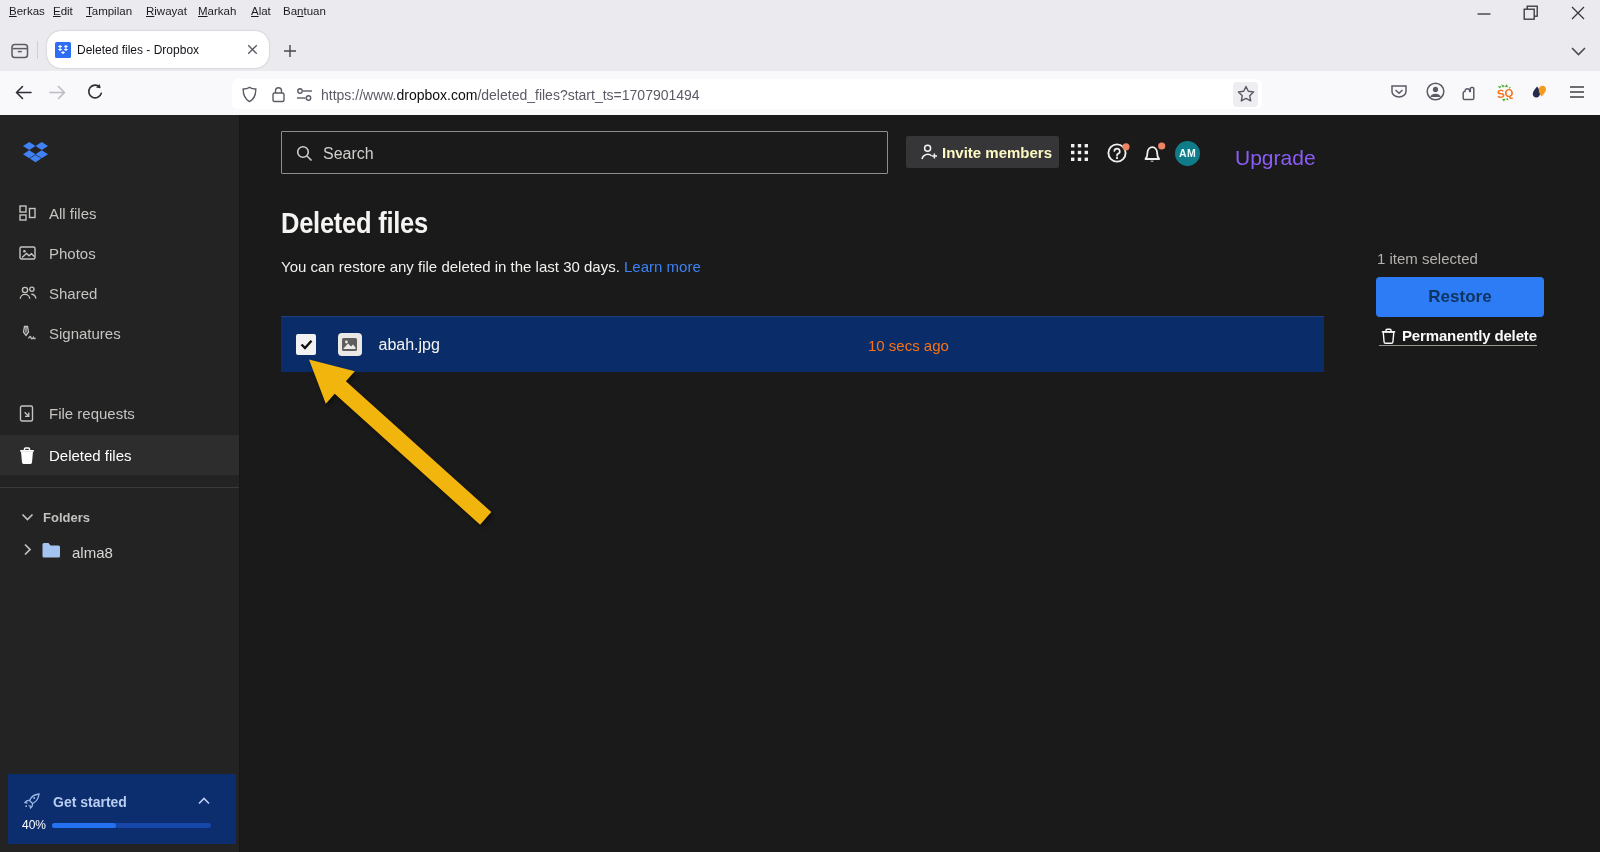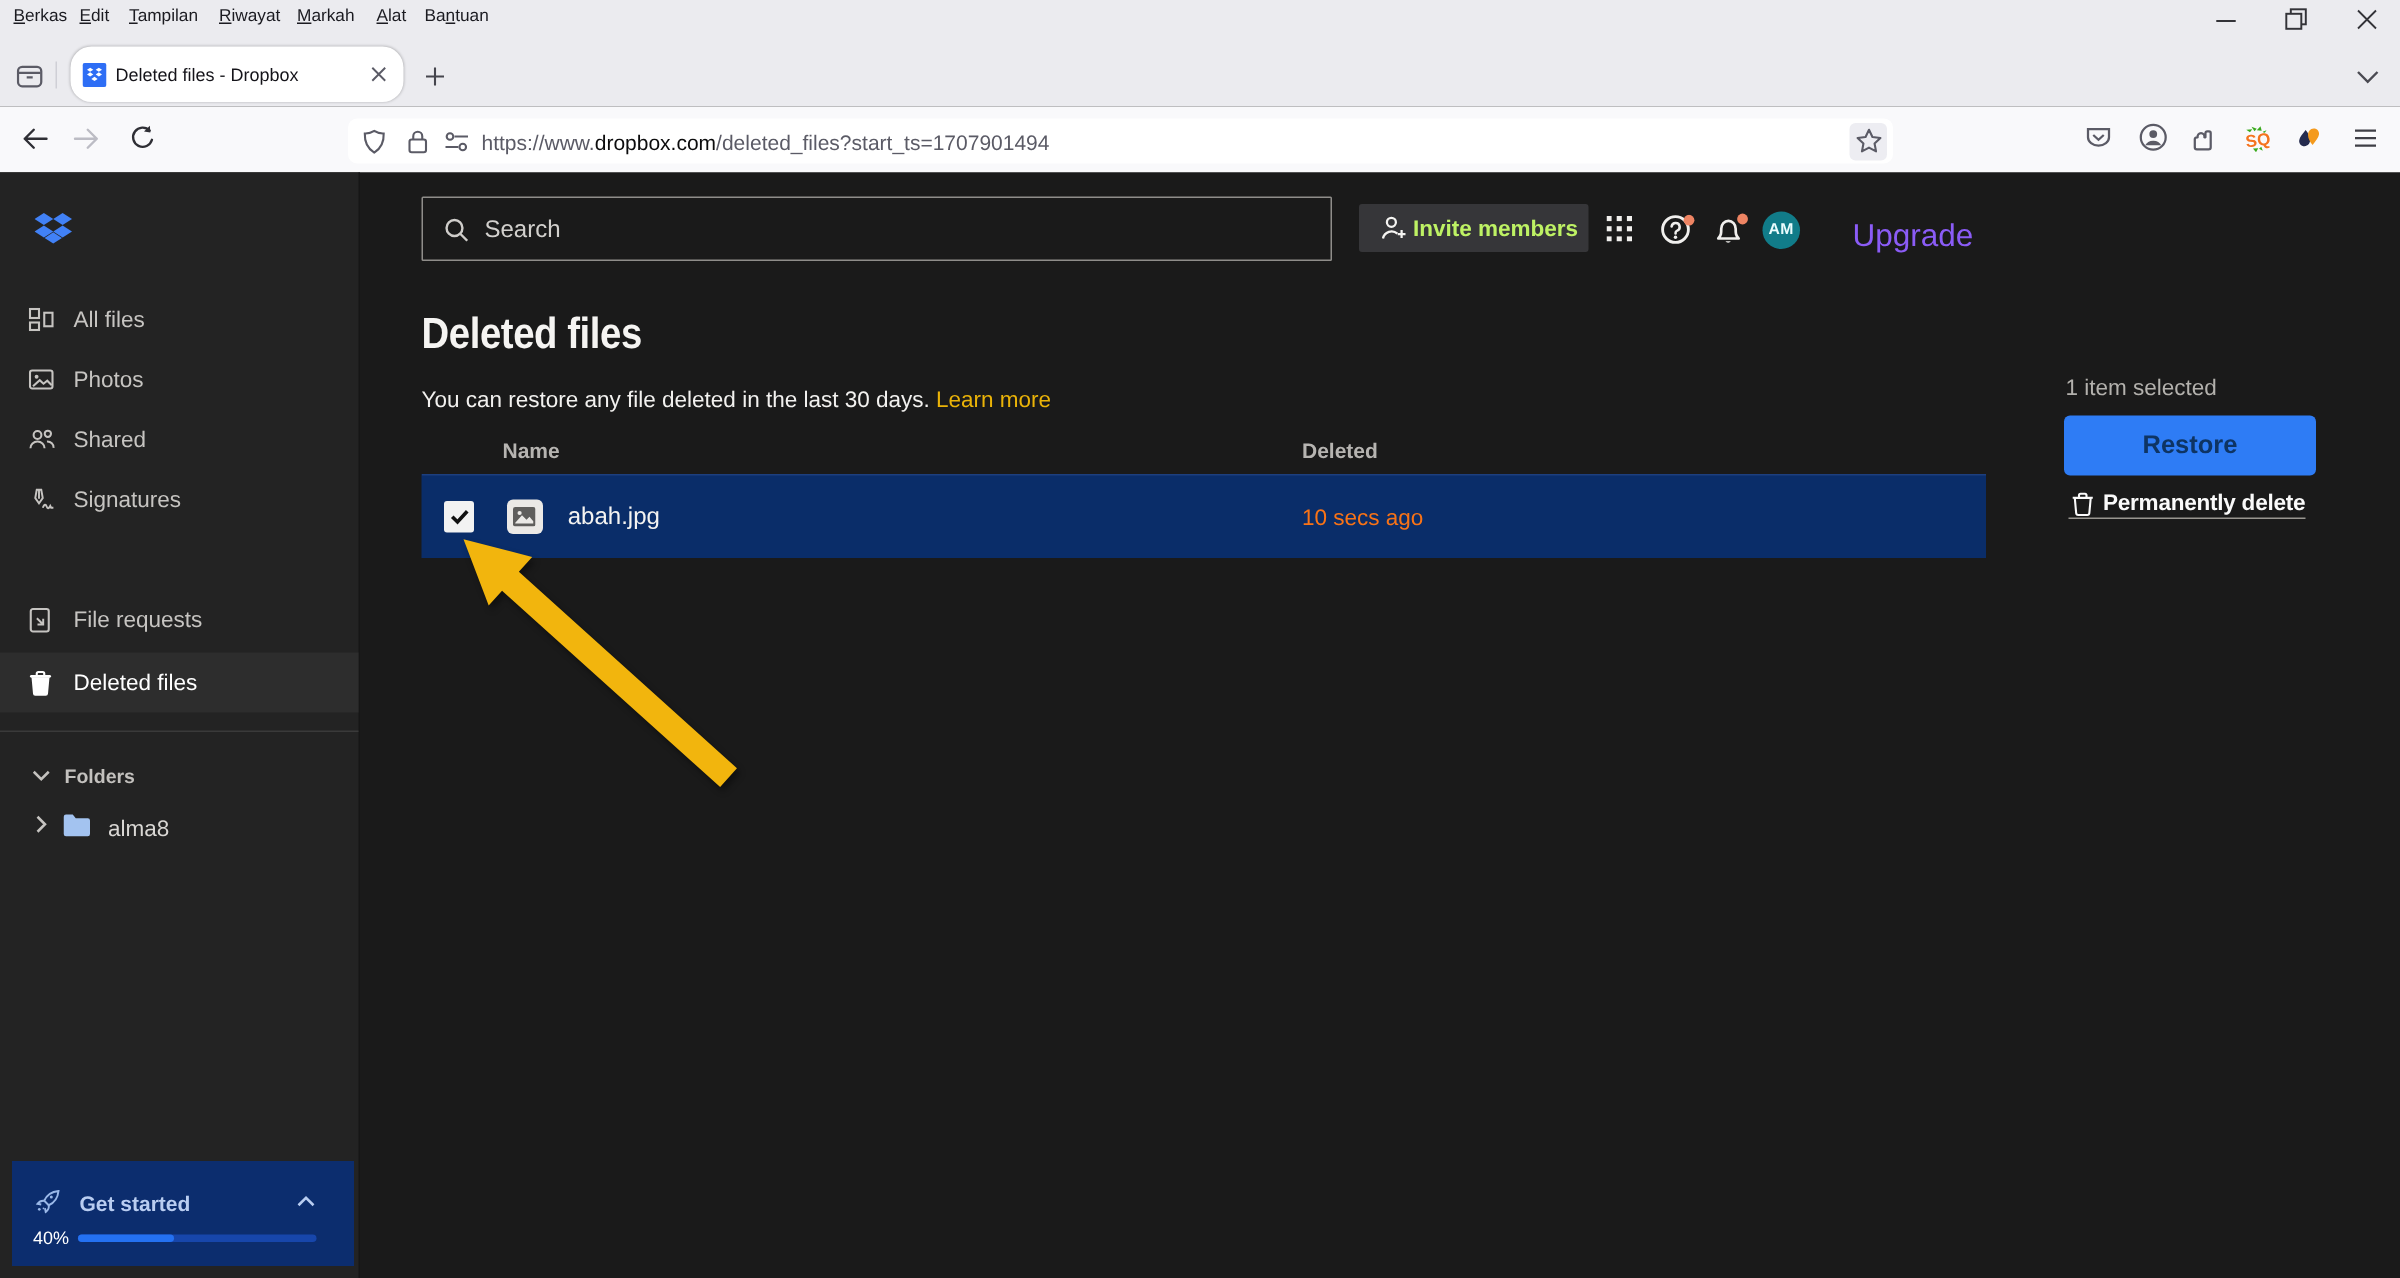--- a/index.html
+++ b/index.html
@@ -24,24 +24,24 @@
   .nav { position:absolute; left:0; width:239px; height:40px; color:#c6c4c1; font-size:15px; }
   .nav .lbl { position:absolute; left:49px; top:12px;text-align:center; }
   .nav.sel { background:#2d2d2d; color:#ffffff; }
   .nav svg { position:absolute; left:19px; top:12px; }
   #gets { position:absolute; left:8px; top:659px; width:228px; height:70px; background:#0c2d6e; }
   #track { position:absolute; left:44px; top:49px; width:159px; height:5px; border-radius:2.5px; background:#1746ab; }
   #fill { position:absolute; left:0; top:0; width:64px; height:5px; border-radius:2.5px; background:#2471f2; }
 
   #content { position:absolute; left:241px; top:0; width:1359px; height:737px; }
   #search { position:absolute; left:40px; top:16px; width:607px; height:43px; border:1px solid #8f8d8a; border-radius:1px; }
-  #invite { position:absolute; left:665px; top:21px; width:153px; height:32px; background:#363639; border-radius:2px; color:#bef264; }
+  #invite { position:absolute; left:665px; top:21px; width:153px; height:32px; background:#363639; border-radius:2px; color:#fef9c3; }
   #h1 { position:absolute; left:40px; top:92px; font-size:29px; font-weight:700; color:#f5f4f2; letter-spacing:-.3px; transform:scaleX(.88); transform-origin:left top; }
   #desc { position:absolute; left:40px; top:143px; font-size:15px; color:#f2f1ef; }
-  a.lnk { color:#eab308; text-decoration:none; }
+  a.lnk { color:#3b82f6; text-decoration:none; }
   #thead { position:absolute; left:40px; top:172px; width:1043px; height:26px; font-size:14px; font-weight:700; color:#b6b4b1; }
   #row { position:absolute; left:40px; top:201px; width:1043px; height:56px; background:#0a2d69; box-shadow:inset 0 1px 0 #1d3f7e; }
   #restore { position:absolute; left:1135px; top:162px; width:168px; height:40px; background:#2e7cf5; border-radius:4px; text-align:center; line-height:40px; font-size:17px; font-weight:700; color:#0e3463; }
 </style>
 </head>
 <body>
 <div id="screen">
 
   <div id="chrome-top"></div>
   <div id="menubar">
@@ -296,24 +296,20 @@
         </svg>
       <svg class="abs" style="left:901px;top:27px" width="26" height="22" viewBox="0 0 26 22">
           <path d="M9.8 17 h-6.3 c2 -2 2 -3.5 2 -6.5 a4.8 5.3 0 0 1 9.6 0 c0 3 0 4.5 2 6.5 Z" fill="none" stroke="#f0efed" stroke-width="1.8" stroke-linejoin="round"></path>
           <path d="M8.3 18.8 a2.1 2 0 0 0 3.6 0" fill="#f0efed"></path>
           <circle cx="19.7" cy="4" r="3.6" fill="#ee8463"></circle>
         </svg>
       <div class="abs" style="left:934px;top:26px;width:25px;height:25px;border-radius:50%;background:#117c89;text-align:center;line-height:25px;font-size:10.5px;font-weight:700;color:#eafcfd;letter-spacing:.3px">AM</div>
       <div class="abs" style="left:994px;top:31px;font-size:21px;color:#8b5cf6">Upgrade</div>
       <div id="h1">Deleted files</div>
       <div id="desc">You can restore any file deleted in the last 30 days. <a class="lnk">Learn more</a></div>
-      <div id="thead">
-        <span class="abs" style="left:54px;top:5px">Name</span>
-        <span class="abs" style="left:587px;top:5px">Deleted</span>
-      </div>
       <div id="row">
         <div class="abs" style="left:14.5px;top:18px;width:20px;height:21px;background:#f2f2f2;border-radius:2px"></div>
         <svg class="abs" style="left:18.5px;top:23px" width="13" height="11" viewBox="0 0 13 11">
             <path d="M1.5 5.5 L5 9 L11.5 1.8" fill="none" stroke="#111111" stroke-width="2.4"></path>
           </svg>
         <div class="abs" style="left:56.5px;top:17px;width:24px;height:23px;background:#ebe9e6;border-radius:4px"></div>
         <svg class="abs" style="left:61px;top:22px" width="15" height="13" viewBox="0 0 15 13">
             <rect x="0" y="0" width="15" height="13" rx="1.5" fill="#5f5e5c"></rect>
             <circle cx="4.4" cy="4" r="1.4" fill="#ebe9e6"></circle>
             <path d="M1.5 10.5 L6 5.5 L9 8.5 L11 6.5 L13.5 9.5 V11 H1.5 Z" fill="#ebe9e6"></path>

